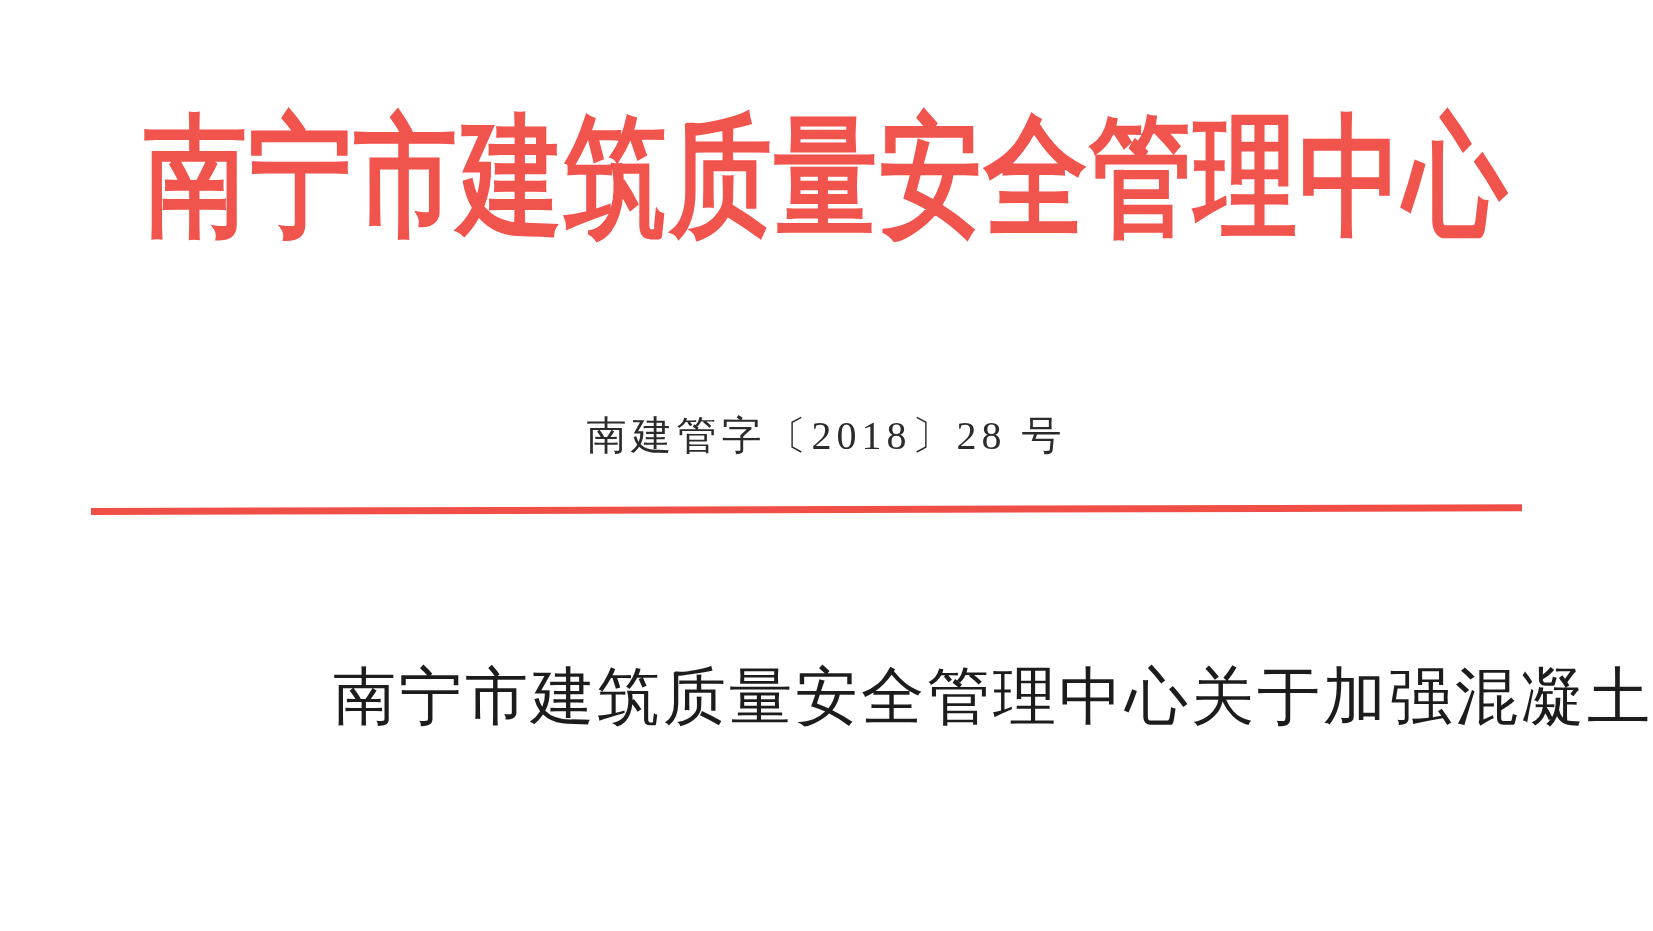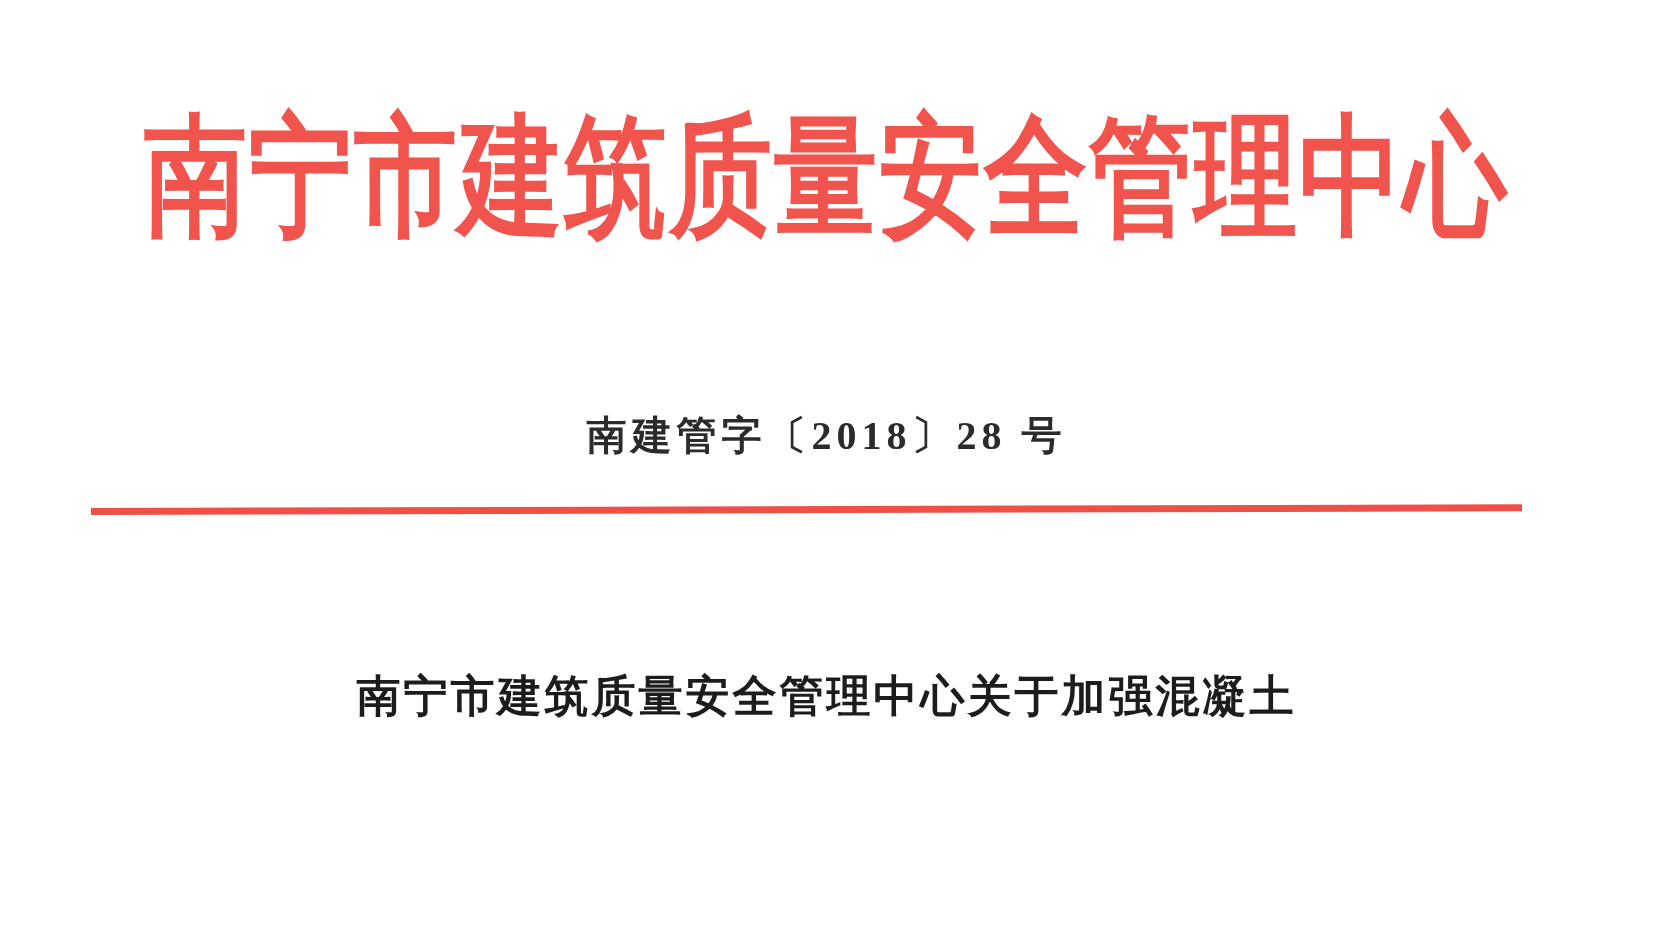--- a/index.html
+++ b/index.html
@@ -40,21 +40,21 @@
   }
   
   .doc-number {
     position: absolute;
     top: 412px;
     left: 0;
     width: 100%;
     text-align: center;
     font-size: 40px;
     line-height: 1.2;
-    font-weight: 700;
+    font-weight: 400;
     color: var(--doc-number-black);
     letter-spacing: 5px;
     white-space: nowrap;
   }
   
   .red-rule {
     position: absolute;
     left: 91px;
     top: 508px;
     width: 1431px;
@@ -62,24 +62,24 @@
     background: var(--rule-red);
     transform: rotate(-0.15deg);
     transform-origin: left center;
   }
   
   .doc-title {
     position: absolute;
     top: 647px;
     left: 0;
     width: 100%;
-    text-align: center;
+    text-align: right;
     color: var(--title-black);
-    font-weight: bold;
-    font-size: 44px;
+    font-weight: normal;
+    font-size: 63px;
     line-height: 100px;
     letter-spacing: 3px;
     white-space: nowrap;
   }
 </style>
 </head>
 <body>
 
 <div class="page">
 

